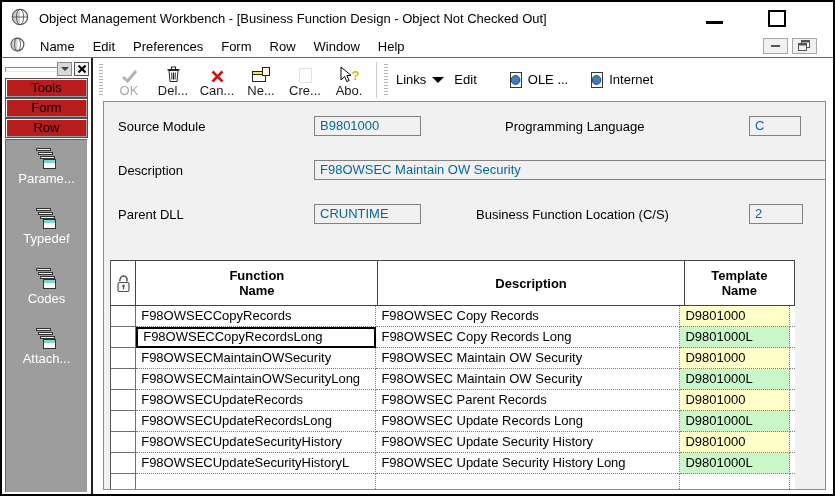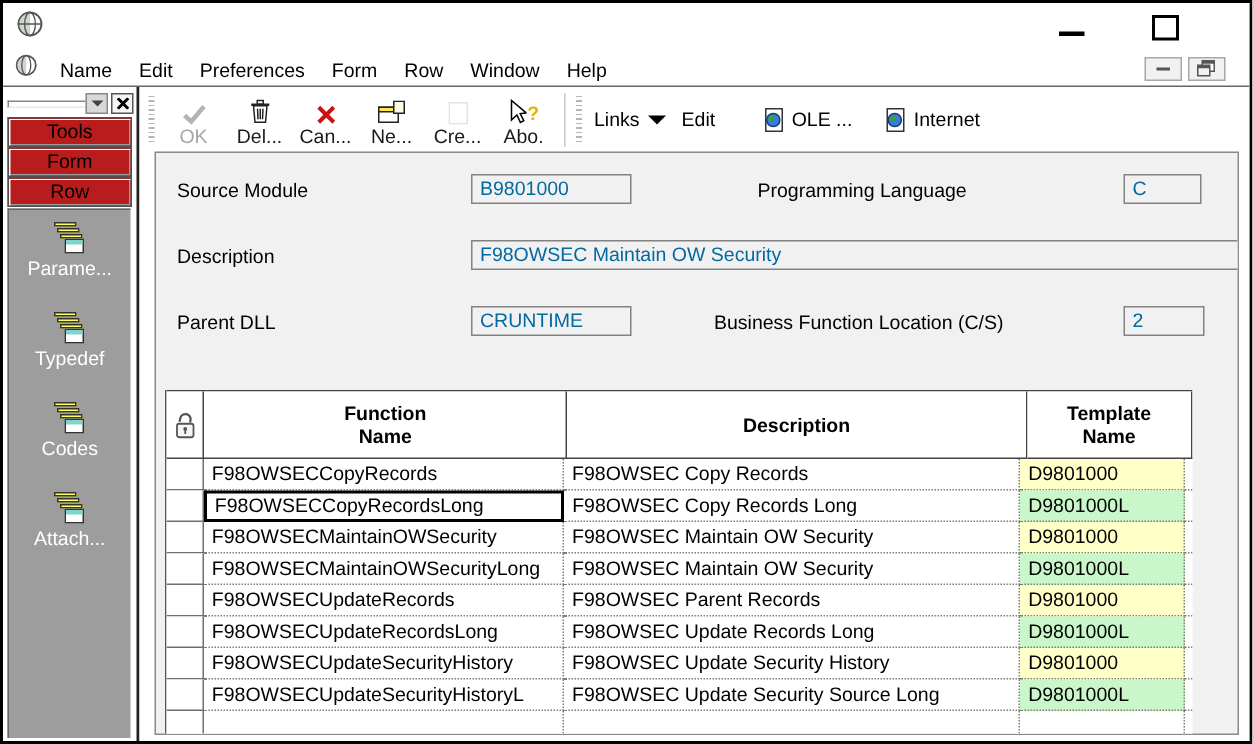--- a/index.html
+++ b/index.html
@@ -79,20 +79,21 @@
 
   <div class="titlebar">
     <span>
       <svg width="18" height="18" viewBox="0 0 20 20">
         <circle cx="10" cy="10" r="8.5" fill="#ffffff" stroke="#555" stroke-width="1.4"></circle>
         <path d="M10 1.5 a8.5 8.5 0 0 0 0 17" fill="#cdd6cd" stroke="#555" stroke-width="1"></path>
         <ellipse cx="10" cy="10" rx="4" ry="8.5" fill="none" stroke="#555" stroke-width="1"></ellipse>
         <line x1="1.5" y1="10" x2="18.5" y2="10" stroke="#555" stroke-width="1"></line>
       </svg>
     </span>
+    <span class="title-text">Object Management Workbench - [Business Function Design - Object Not Checked Out]</span>
     <div class="win-min"></div>
     <div class="win-max"></div>
   </div>
 
   <div class="menubar">
     <span style="margin-right:6px;">
       <svg width="15" height="15" viewBox="0 0 20 20">
         <circle cx="10" cy="10" r="8.5" fill="#ffffff" stroke="#555" stroke-width="1.6"></circle>
         <path d="M10 1.5 a8.5 8.5 0 0 0 0 17" fill="#cdd6cd" stroke="#555" stroke-width="1"></path>
         <ellipse cx="10" cy="10" rx="4" ry="8.5" fill="none" stroke="#555" stroke-width="1.2"></ellipse>
@@ -375,21 +376,21 @@
             <div class="cell rowhdr"></div>
             <div class="cell fn">F98OWSECUpdateSecurityHistory</div>
             <div class="cell desc">F98OWSEC Update Security History</div>
             <div class="cell tpl" style="background: rgb(255, 255, 200);">D9801000</div>
             <div class="cell sliver"></div>
           </div>
 
           <div class="grow">
             <div class="cell rowhdr"></div>
             <div class="cell fn">F98OWSECUpdateSecurityHistoryL</div>
-            <div class="cell desc">F98OWSEC Update Security Source Long</div>
+            <div class="cell desc">F98OWSEC Update Security History Long</div>
             <div class="cell tpl" style="background: rgb(201, 247, 201);">D9801000L</div>
             <div class="cell sliver"></div>
           </div>
 
           <div class="grow">
             <div class="cell rowhdr"></div>
             <div class="cell fn"></div>
             <div class="cell desc"></div>
             <div class="cell tpl"></div>
             <div class="cell sliver"></div>

